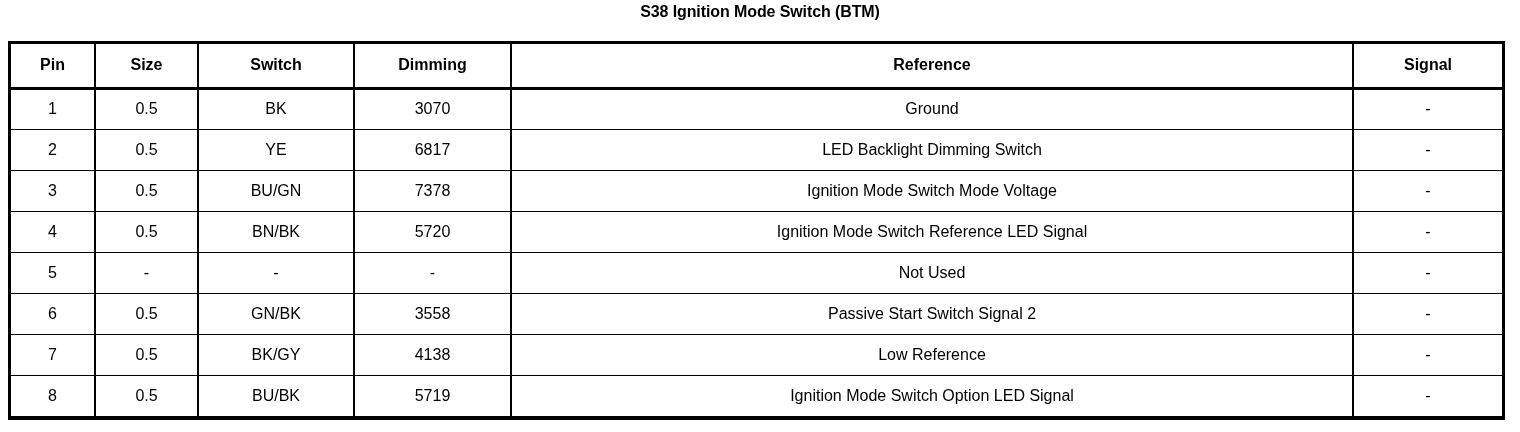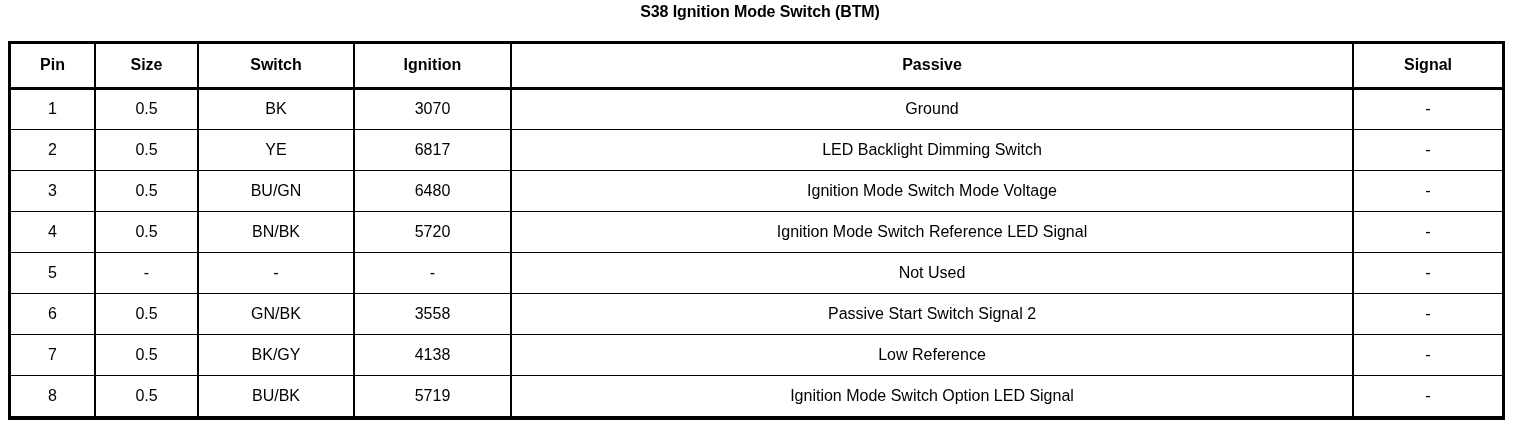--- a/index.html
+++ b/index.html
@@ -100,22 +100,22 @@
         <col class="c-color">
         <col class="c-circuit">
         <col class="c-func">
         <col class="c-option">
       </colgroup>
       <thead>
         <tr>
           <th>Pin</th>
           <th>Size</th>
           <th>Switch</th>
-          <th>Ignition</th>
-          <th>Passive</th>
+          <th>Dimming</th>
+          <th>Reference</th>
           <th class="last-col">Signal</th>
         </tr>
       </thead>
       <tbody>
           <tr>
             <td>1</td>
             <td>0.5</td>
             <td>BK</td>
             <td>3070</td>
             <td class="fn-cell">Ground</td>
@@ -126,21 +126,21 @@
             <td>0.5</td>
             <td>YE</td>
             <td>6817</td>
             <td class="fn-cell">LED Backlight Dimming Switch</td>
             <td class="last-col">-</td>
           </tr>
           <tr>
             <td>3</td>
             <td>0.5</td>
             <td>BU/GN</td>
-            <td>6480</td>
+            <td>7378</td>
             <td class="fn-cell">Ignition Mode Switch Mode Voltage</td>
             <td class="last-col">-</td>
           </tr>
           <tr>
             <td>4</td>
             <td>0.5</td>
             <td>BN/BK</td>
             <td>5720</td>
             <td class="fn-cell">Ignition Mode Switch Reference LED Signal</td>
             <td class="last-col">-</td>

